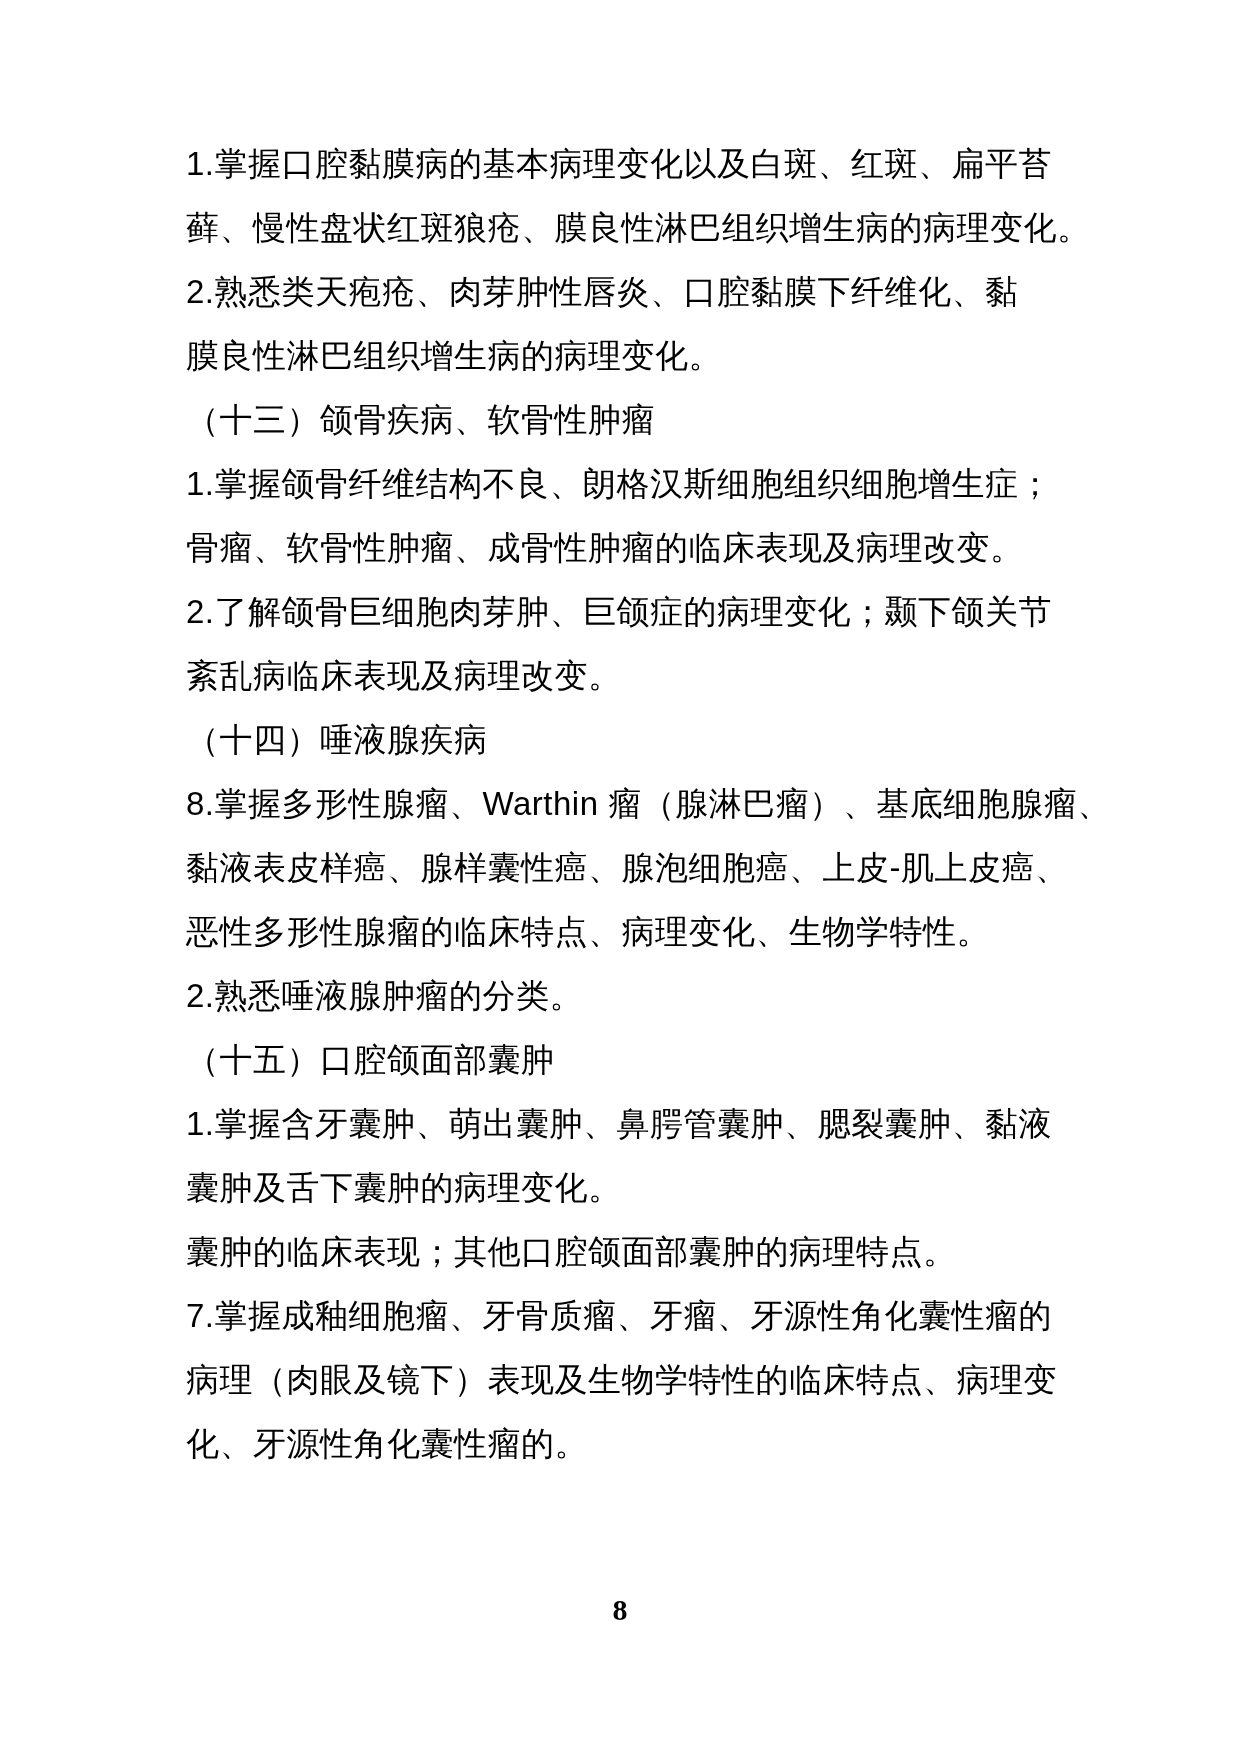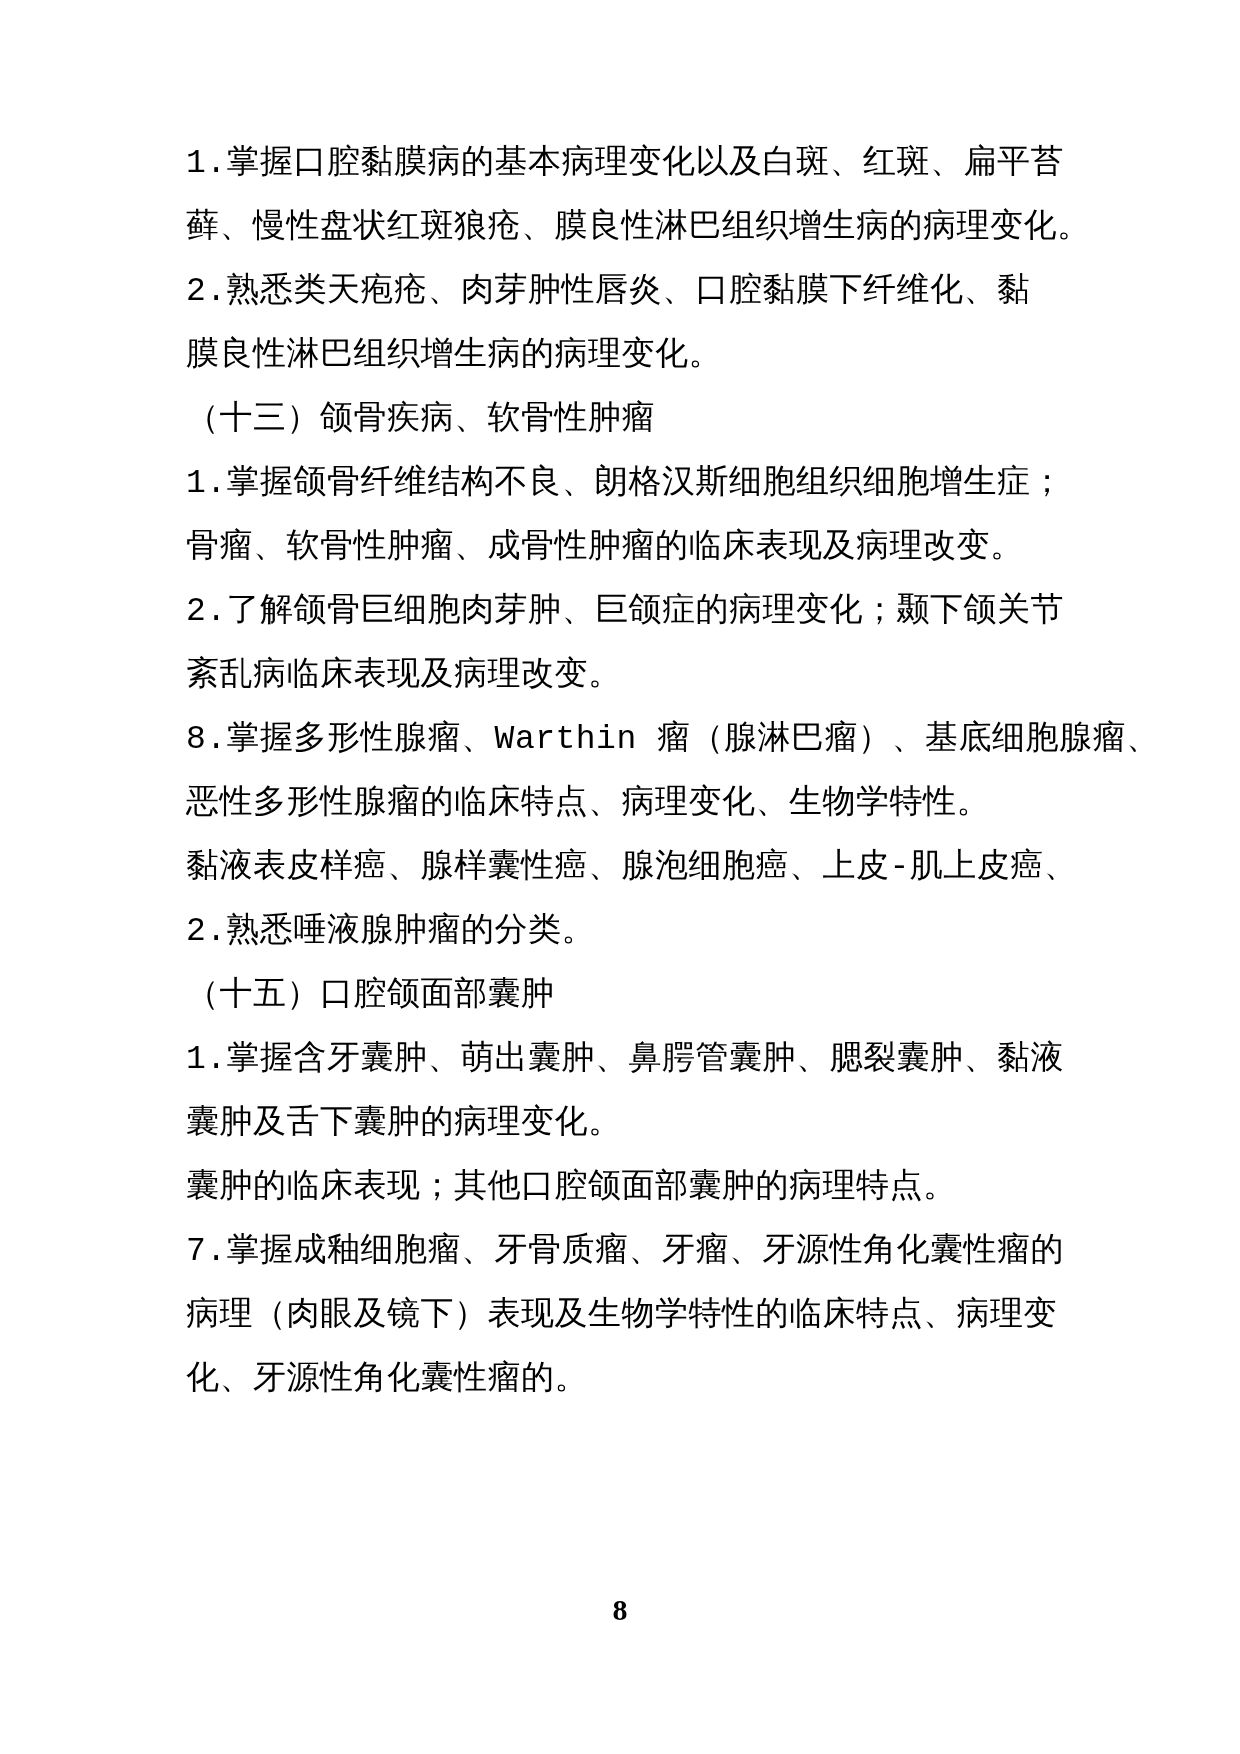--- a/index.html
+++ b/index.html
@@ -12,21 +12,21 @@
     width: 1240px;
     height: 1754px;
     background: #ffffff;
     color: #000000;
     overflow: hidden;
   }
   .doc-body {
     position: absolute;
     left: 186px;
     top: 132px;
-    font-family: Liberation Mono, monospace;
+    font-family: Liberation Sans, sans-serif;
     font-size: 33px;
     line-height: 64px;
     color: #000000;
     white-space: nowrap;
     letter-spacing: 0.5px;
   }
   .line {
     height: 64px;
   }
   .page-number {
@@ -49,23 +49,24 @@
   <div class="doc-body">
       <div class="line">1.掌握口腔黏膜病的基本病理变化以及白斑、红斑、扁平苔</div>
       <div class="line">藓、慢性盘状红斑狼疮、膜良性淋巴组织增生病的病理变化。</div>
       <div class="line">2.熟悉类天疱疮、肉芽肿性唇炎、口腔黏膜下纤维化、黏</div>
       <div class="line">膜良性淋巴组织增生病的病理变化。</div>
       <div class="line">（十三）颌骨疾病、软骨性肿瘤</div>
       <div class="line">1.掌握颌骨纤维结构不良、朗格汉斯细胞组织细胞增生症；</div>
       <div class="line">骨瘤、软骨性肿瘤、成骨性肿瘤的临床表现及病理改变。</div>
       <div class="line">2.了解颌骨巨细胞肉芽肿、巨颌症的病理变化；颞下颌关节</div>
       <div class="line">紊乱病临床表现及病理改变。</div>
+      <div class="line">（十四）唾液腺疾病</div>
       <div class="line">8.掌握多形性腺瘤、Warthin 瘤（腺淋巴瘤）、基底细胞腺瘤、</div>
+      <div class="line">黏液表皮样癌、腺样囊性癌、腺泡细胞癌、上皮-肌上皮癌、</div>
       <div class="line">恶性多形性腺瘤的临床特点、病理变化、生物学特性。</div>
-      <div class="line">黏液表皮样癌、腺样囊性癌、腺泡细胞癌、上皮-肌上皮癌、</div>
       <div class="line">2.熟悉唾液腺肿瘤的分类。</div>
       <div class="line">（十五）口腔颌面部囊肿</div>
       <div class="line">1.掌握含牙囊肿、萌出囊肿、鼻腭管囊肿、腮裂囊肿、黏液</div>
       <div class="line">囊肿及舌下囊肿的病理变化。</div>
       <div class="line">囊肿的临床表现；其他口腔颌面部囊肿的病理特点。</div>
       <div class="line">7.掌握成釉细胞瘤、牙骨质瘤、牙瘤、牙源性角化囊性瘤的</div>
       <div class="line">病理（肉眼及镜下）表现及生物学特性的临床特点、病理变</div>
       <div class="line">化、牙源性角化囊性瘤的。</div>
     </div>
   <div class="page-number">8</div>

